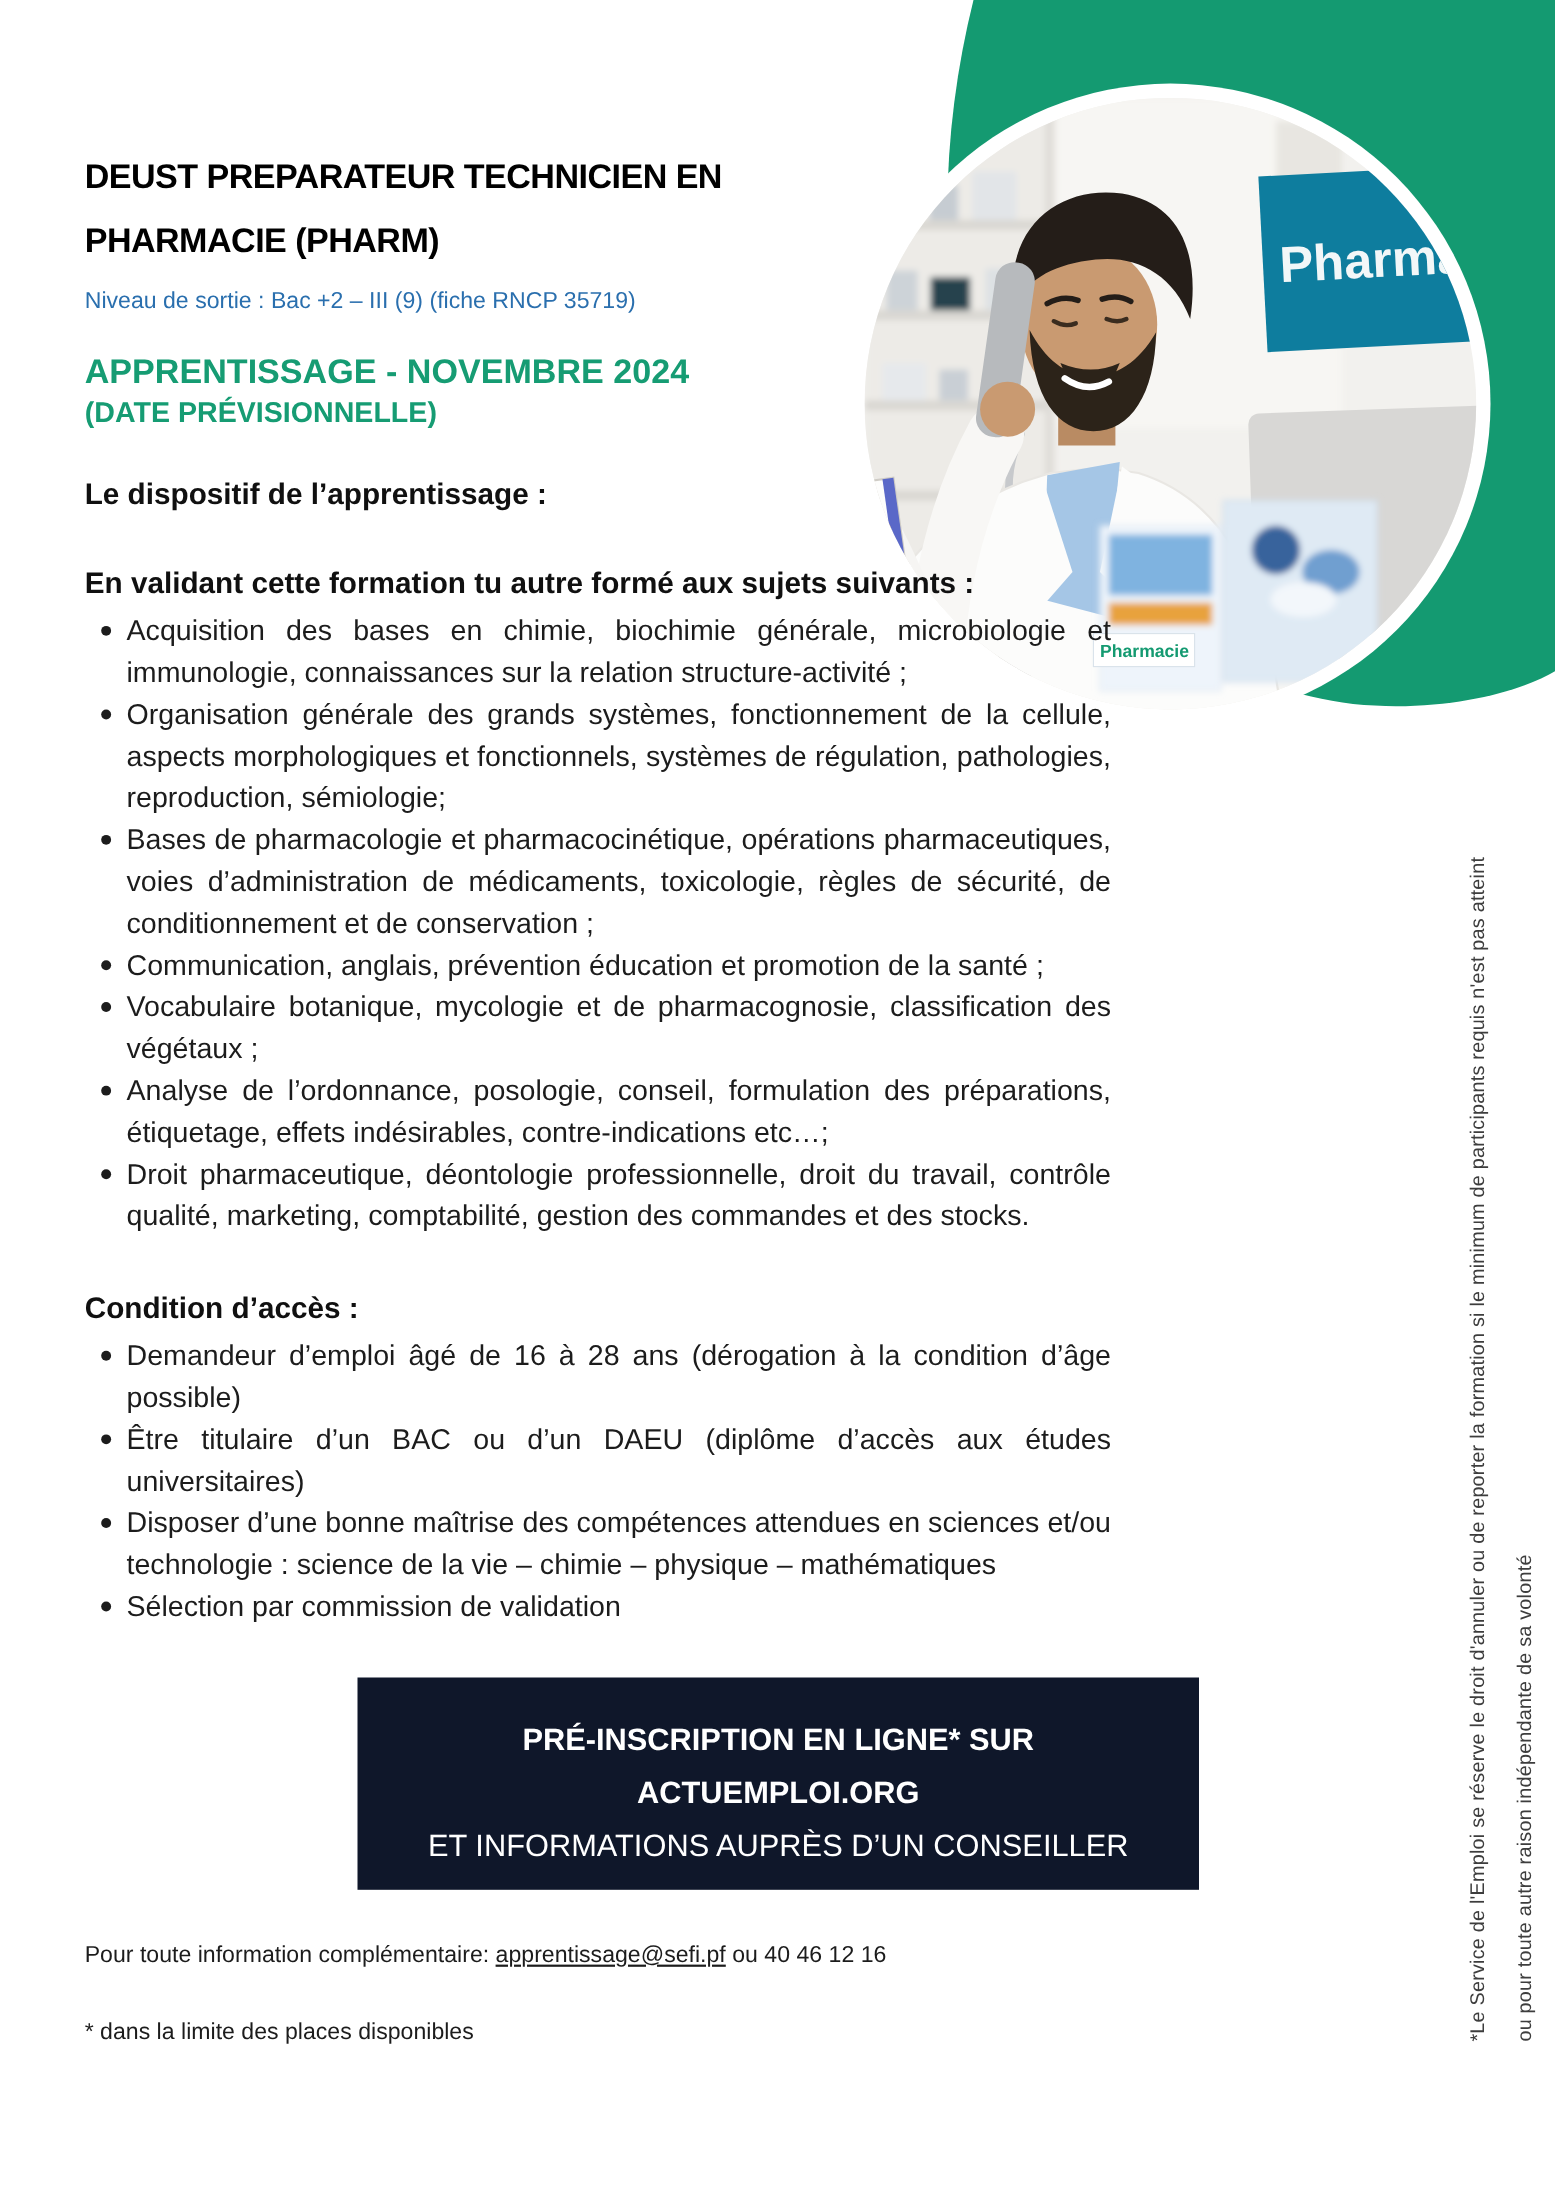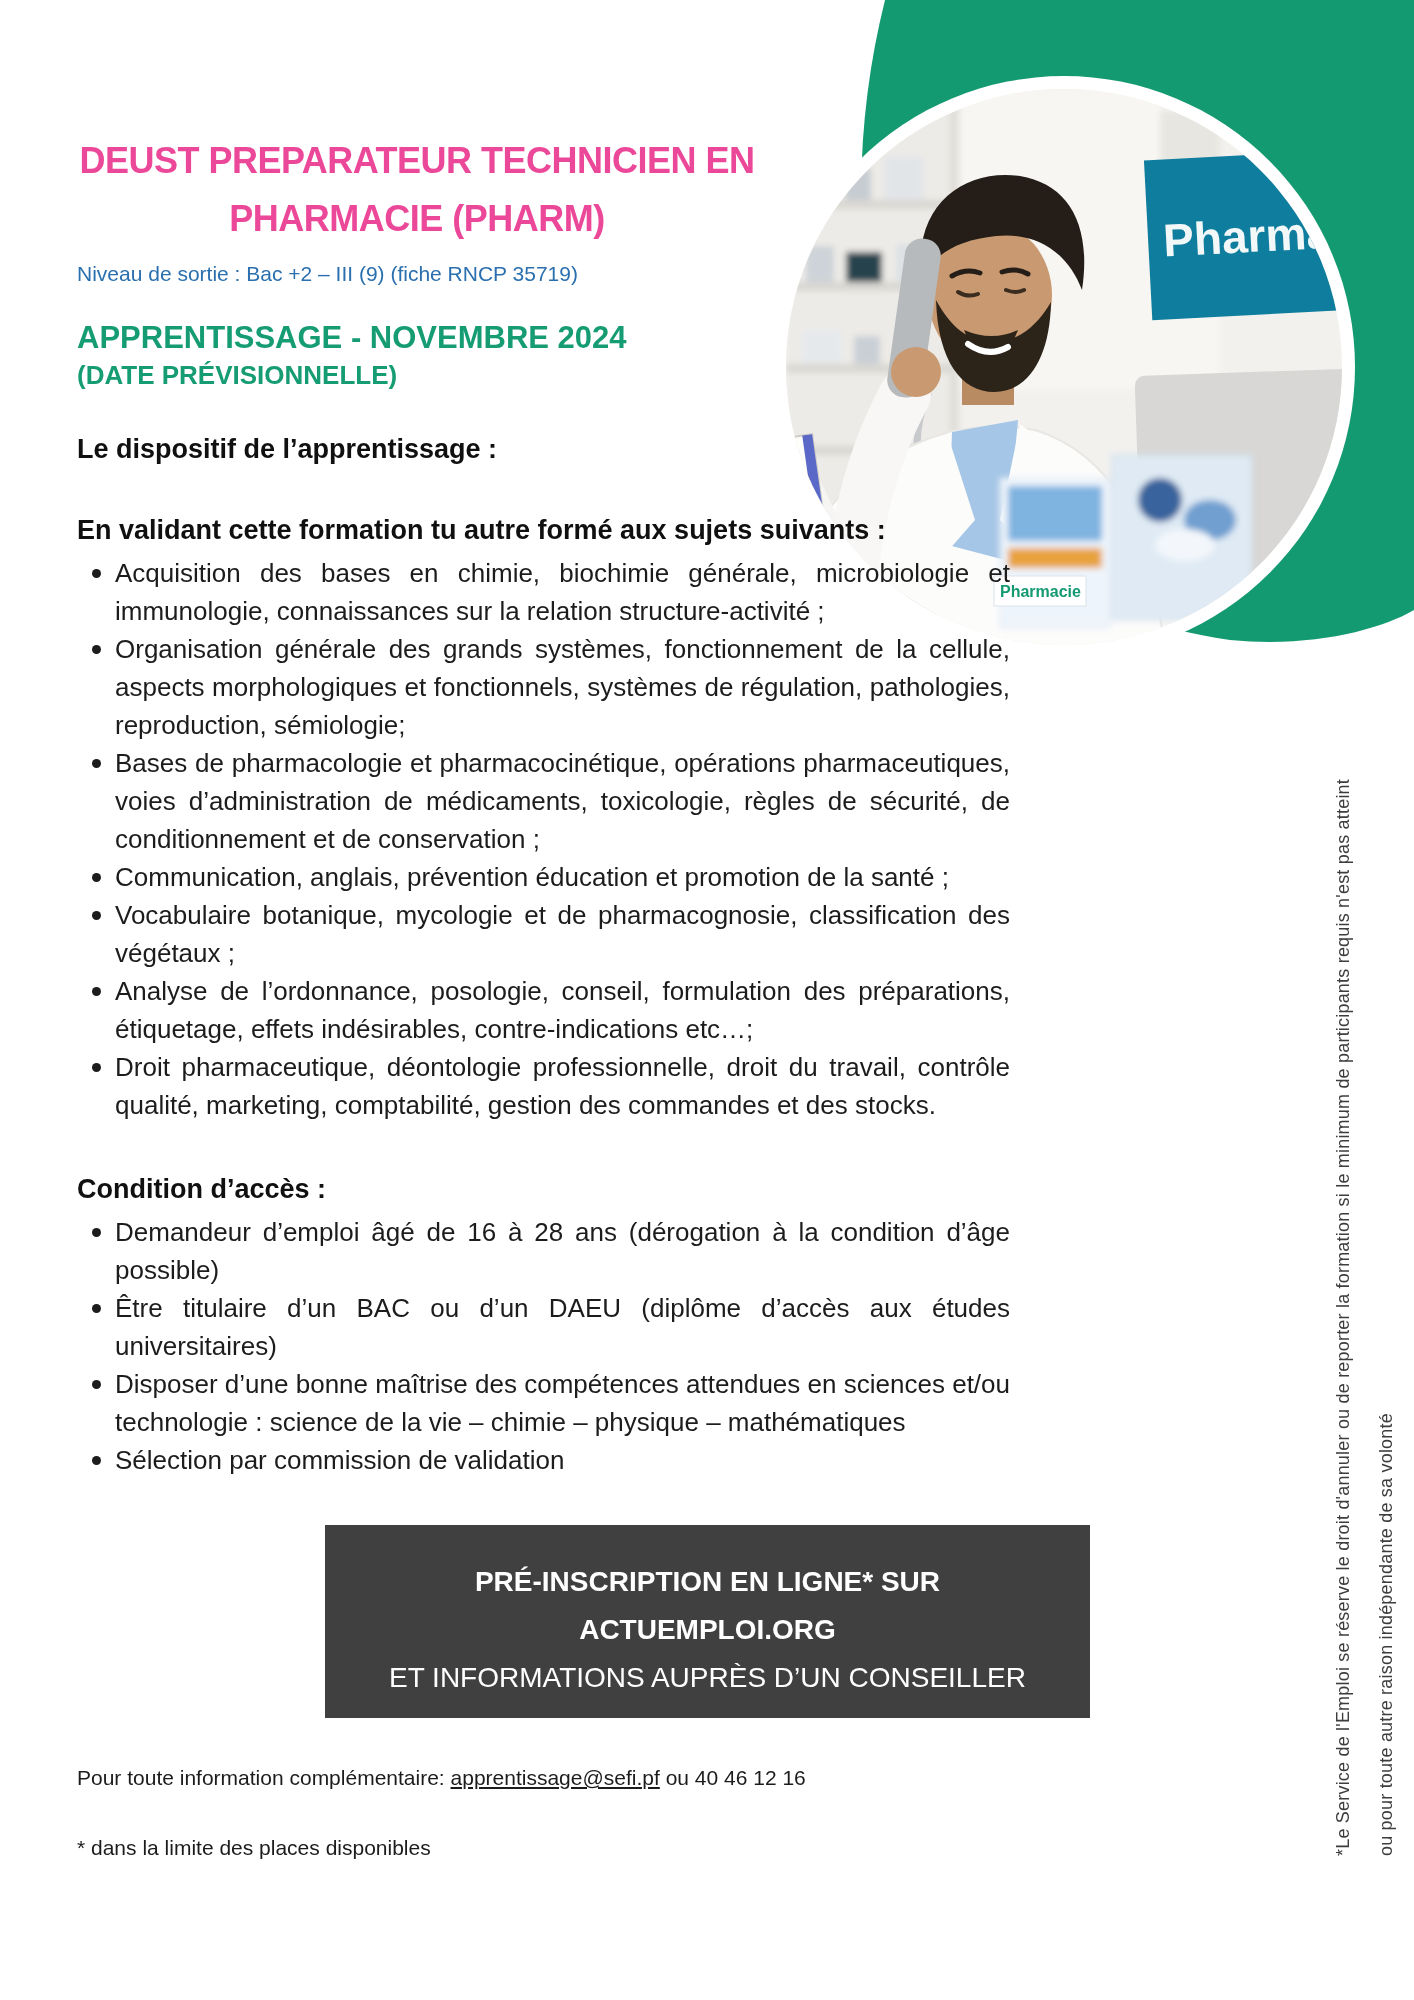--- a/index.html
+++ b/index.html
@@ -2,34 +2,34 @@
 <html><head>
 <meta charset="utf-8">
 <style>
   html,body{margin:0;padding:0;background:#ffffff;}
   .page{position:relative;width:1414px;height:2000px;background:#ffffff;overflow:hidden;
         font-family:"Liberation Sans",sans-serif;color:#1c1c1c;}
   
   .art{position:absolute;top:0;left:0;pointer-events:none;}
   
   .content{position:absolute;left:77px;top:0;width:933px;}
-  .title{margin:132px 0 0 0;width:680px;font-size:36px;line-height:58px;font-weight:bold;
-         color:#ec4899;letter-spacing:-0.5px;text-align:center;}
+  .title{margin:132px 0 0 0;width:680px;font-size:31px;line-height:58px;font-weight:bold;
+         color:#000000;letter-spacing:-0.5px;}
   .subtitle{margin-top:14px;font-size:21px;color:#2a6fae;}
   .session{margin-top:32px;color:#169c73;font-weight:bold;}
   .session .l1{font-size:31px;line-height:40px;}
   .session .l2{font-size:26px;line-height:34px;}
   .sec-h{margin-top:42px;font-size:27px;font-weight:bold;color:#101010;}
   .sec-h.tight{margin-top:50px;}
   ul.blist{list-style:none;margin:8px 0 0 0;padding:0;font-size:26px;line-height:38px;}
   ul.blist li{position:relative;padding-left:38px;}
   ul.blist.justify li{text-align:justify;}
   ul.blist li::before{content:"";position:absolute;left:15px;top:15px;width:9px;height:9px;
                       border-radius:50%;background:#1c1c1c;}
-  .cta{margin-top:46px;margin-left:248px;width:765px;height:193px;background:#404040;
+  .cta{margin-top:46px;margin-left:248px;width:765px;height:193px;background:#0f172a;
        color:#ffffff;text-align:center;box-sizing:border-box;padding-top:33px;}
   .cta .c1,.cta .c2{font-size:28px;font-weight:bold;line-height:48px;}
   .cta .c3{font-size:28px;line-height:48px;}
   .contact{margin-top:48px;font-size:21px;}
   .contact a{color:#1c1c1c;text-decoration:underline;}
   .footnote{margin-top:46px;font-size:21px;}
   
   .sidenote{position:absolute;top:478px;right:6px;height:1378px;
             writing-mode:vertical-rl;transform:rotate(180deg);
             font-size:18px;line-height:43px;color:#3d3d3d;letter-spacing:0.2px;

